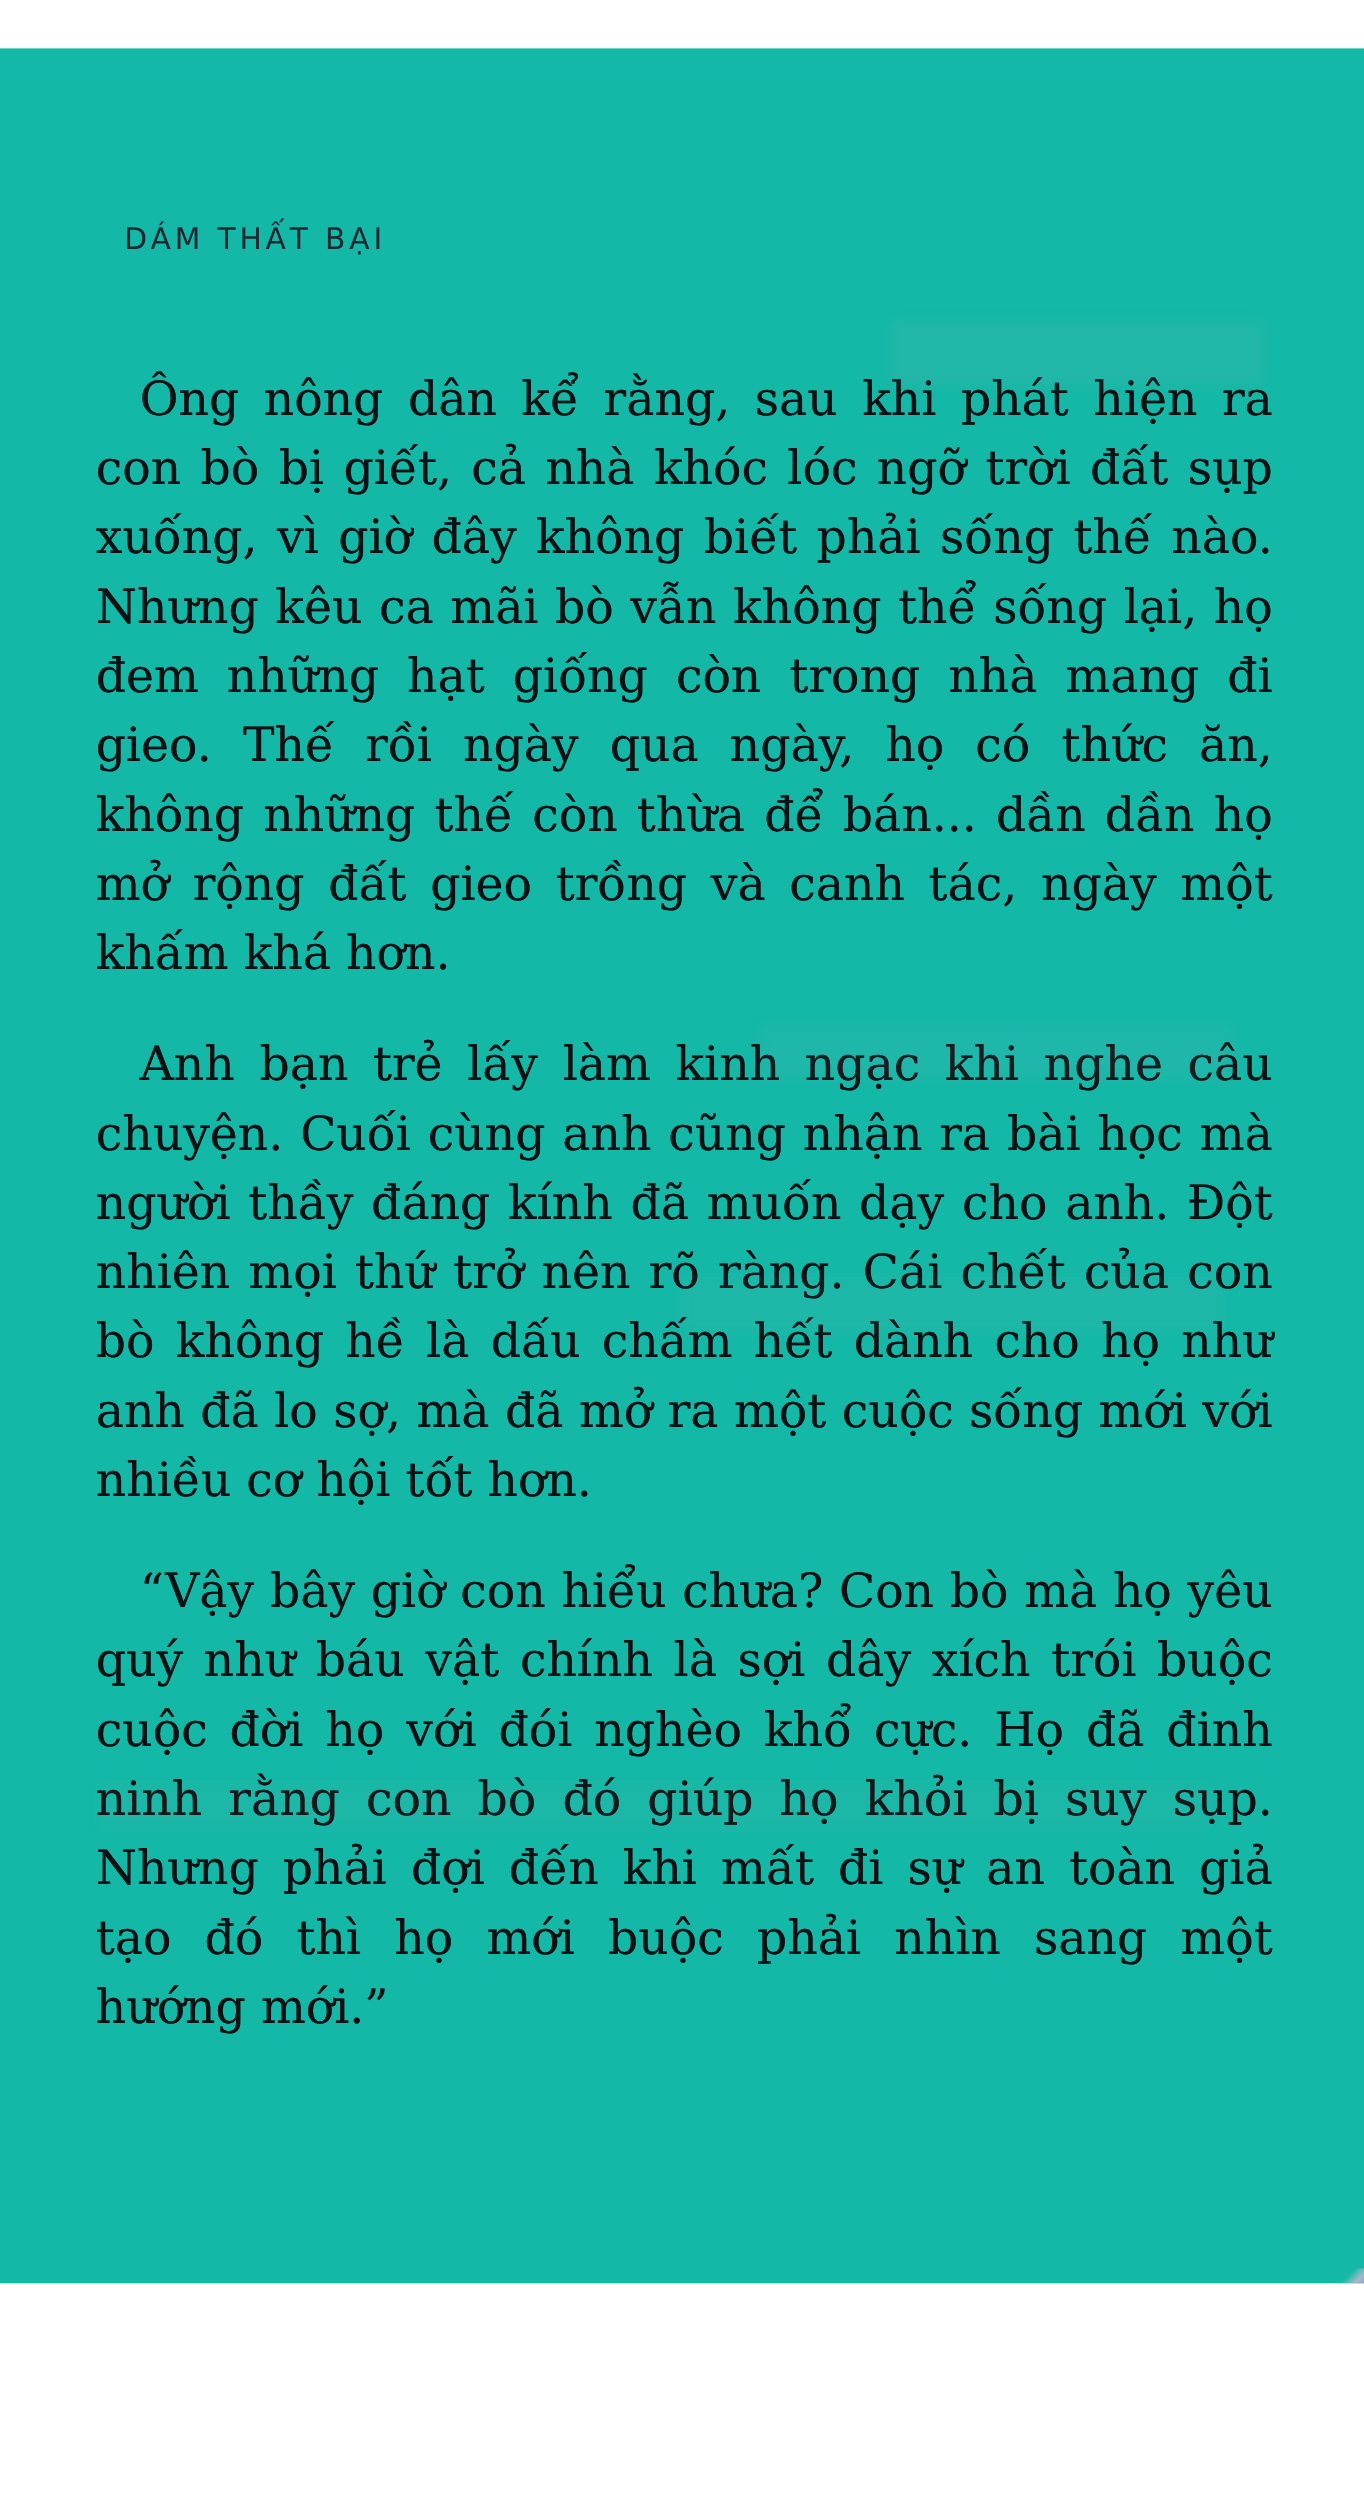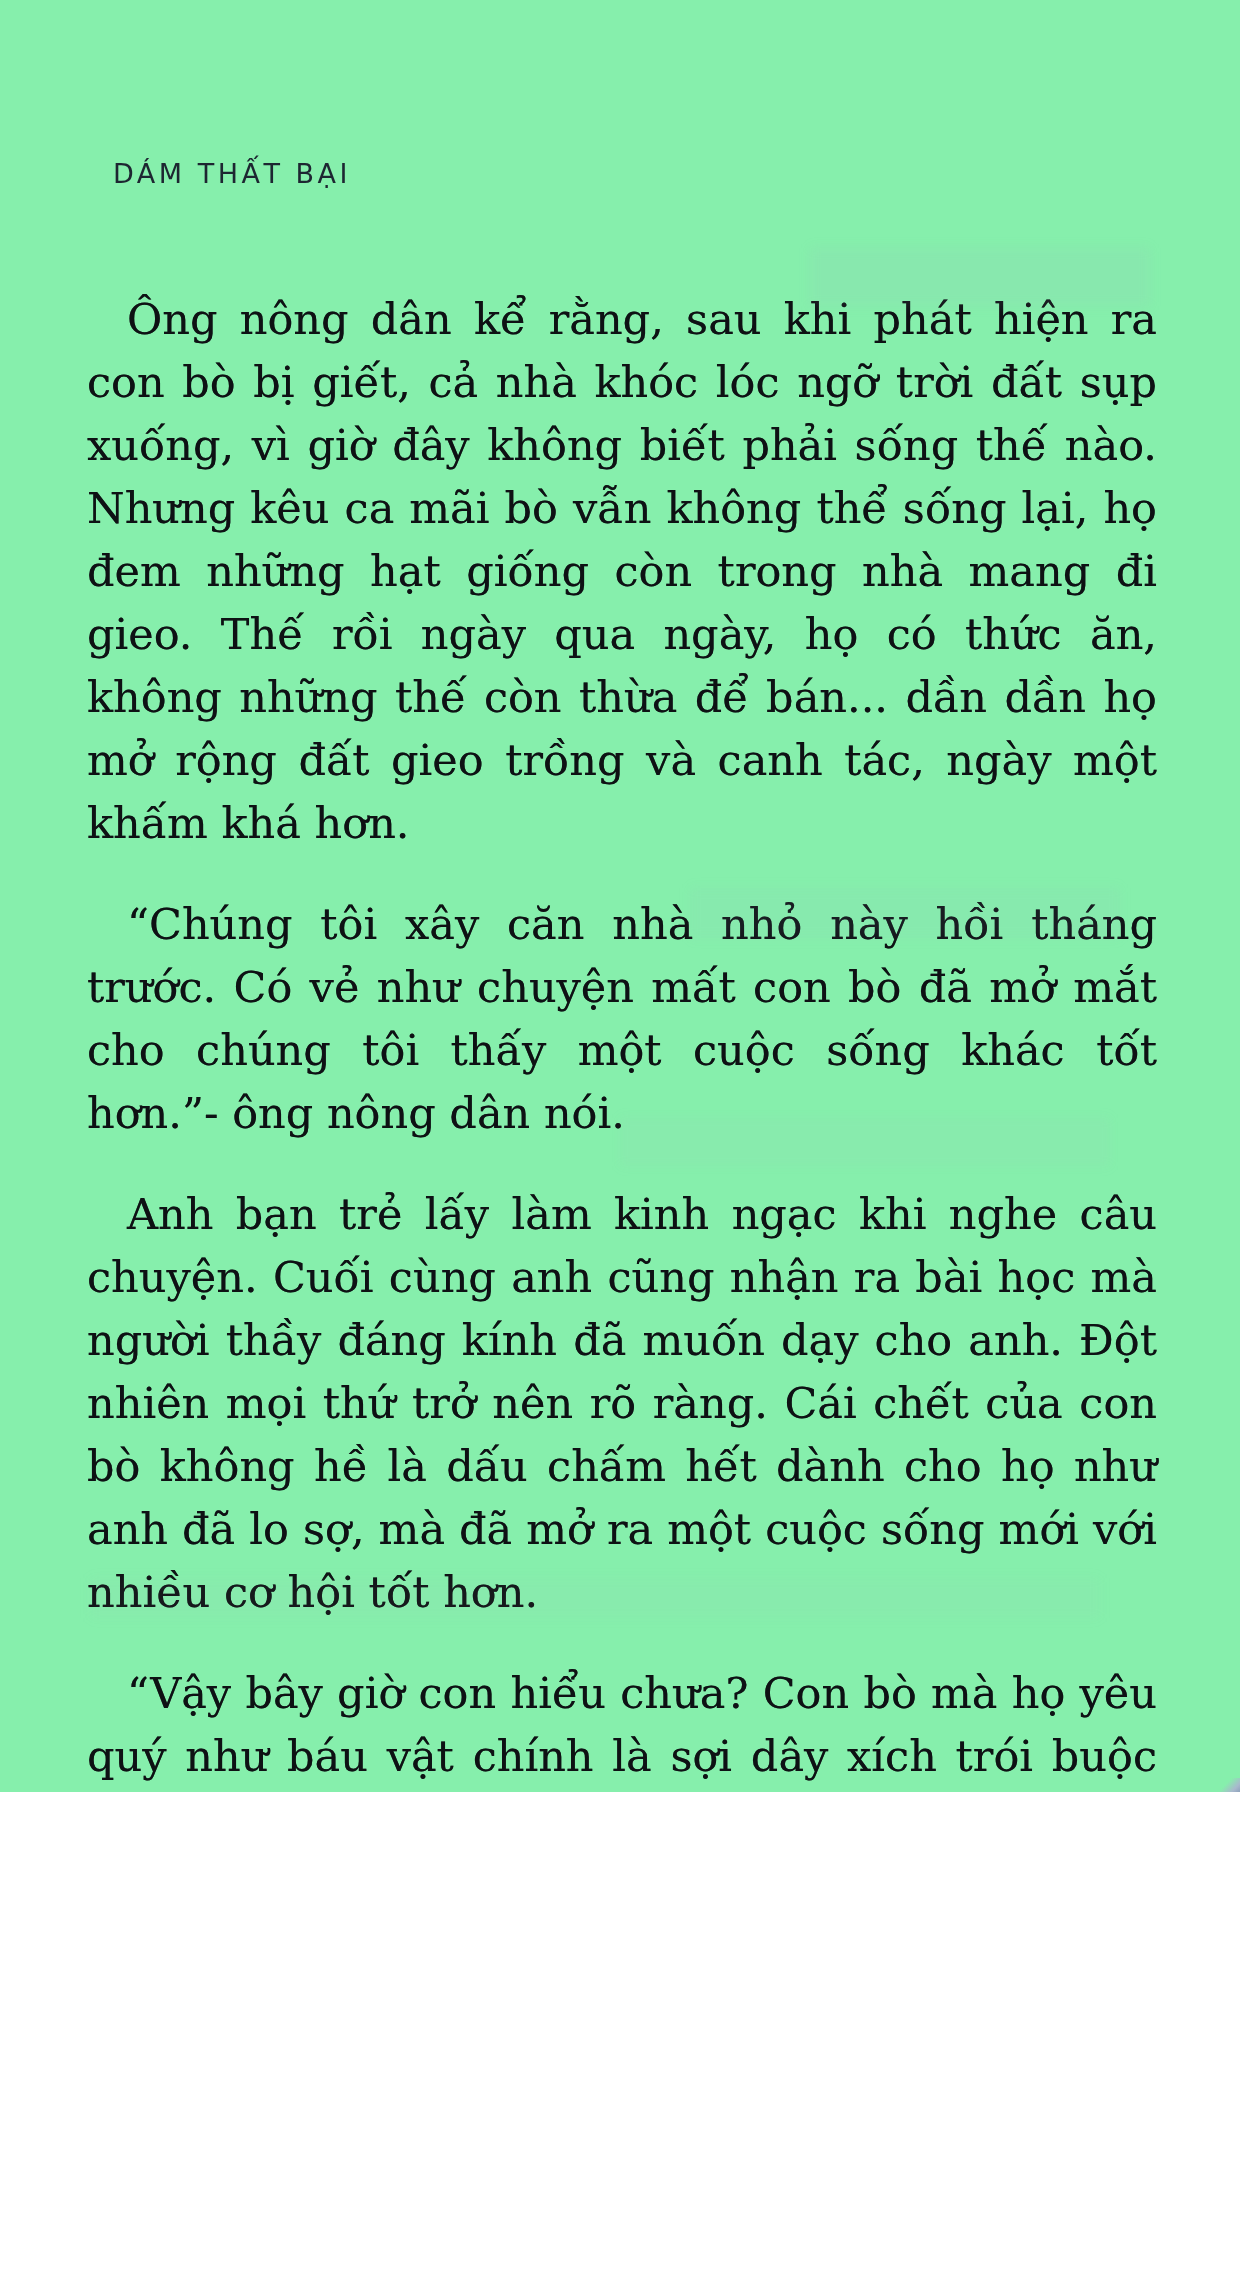--- a/index.html
+++ b/index.html
@@ -3,24 +3,25 @@
 <meta charset="utf-8">
 <style>
   html, body {
     margin: 0;
     padding: 0;
     background: #ffffff;
   }
   .sheet {
     position: relative;
     width: 1240px;
-    height: 1792px;
-    background: #86efac;
+    height: 2032px;
+    background: #14b8a6;
     overflow: hidden;
     font-family: "DejaVu Serif", serif;
+    margin-top: 44px;
   }
   .running-header {
     position: absolute;
     left: 113px;
     top: 158px;
     font-family: "DejaVu Sans", sans-serif;
     font-size: 27px;
     font-weight: 500;
     letter-spacing: 3.5px;
     color: #1d2631;
@@ -78,21 +79,20 @@
 </style>
 </head>
 <body>
 
 <div class="sheet">
 
   <div class="running-header">DÁM THẤT BẠI</div>
 
   <div class="body-text">
     <p>Ông nông dân kể rằng, sau khi phát hiện ra con bò bị giết, cả nhà khóc lóc ngỡ trời đất sụp xuống, vì giờ đây không biết phải sống thế nào. Nhưng kêu ca mãi bò vẫn không thể sống lại, họ đem những hạt giống còn trong nhà mang đi gieo. Thế rồi ngày qua ngày, họ có thức ăn, không những thế còn thừa để bán... dần dần họ mở rộng đất gieo trồng và canh tác, ngày một khấm khá hơn.</p>
-    <p>“Chúng tôi xây căn nhà nhỏ này hồi tháng trước. Có vẻ như chuyện mất con bò đã mở mắt cho chúng tôi thấy một cuộc sống khác tốt hơn.”- ông nông dân nói.</p>
     <p>Anh bạn trẻ lấy làm kinh ngạc khi nghe câu chuyện. Cuối cùng anh cũng nhận ra bài học mà người thầy đáng kính đã muốn dạy cho anh. Đột nhiên mọi thứ trở nên rõ ràng. Cái chết của con bò không hề là dấu chấm hết dành cho họ như anh đã lo sợ, mà đã mở ra một cuộc sống mới với nhiều cơ hội tốt hơn.</p>
     <p>“Vậy bây giờ con hiểu chưa? Con bò mà họ yêu quý như báu vật chính là sợi dây xích trói buộc cuộc đời họ với đói nghèo khổ cực. Họ đã đinh ninh rằng con bò đó giúp họ khỏi bị suy sụp. Nhưng phải đợi đến khi mất đi sự an toàn giả tạo đó thì họ mới buộc phải nhìn sang một hướng mới.”</p>
   </div>
 
   <div class="page-number">
     <span>8</span><span class="dash">–</span>
   </div>
 
   <div class="scan-artifact artifact-1"></div>
   <div class="scan-artifact artifact-2"></div>

